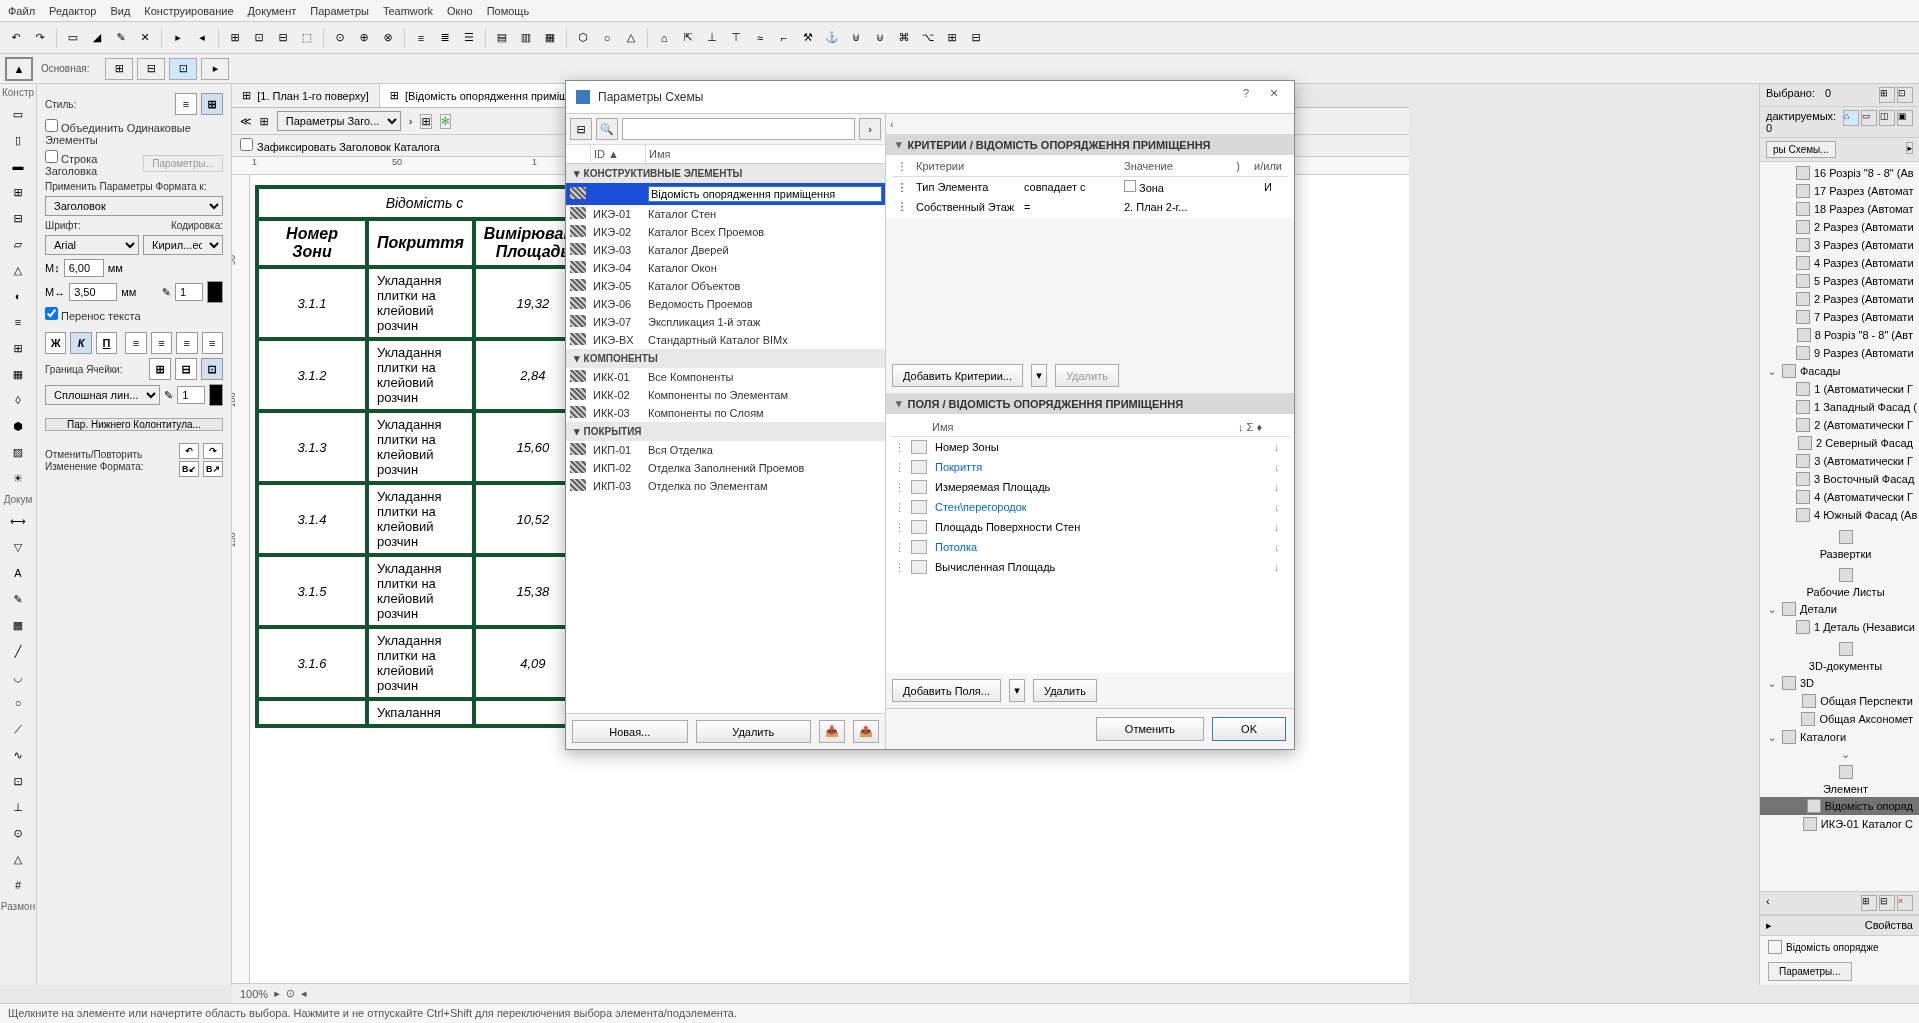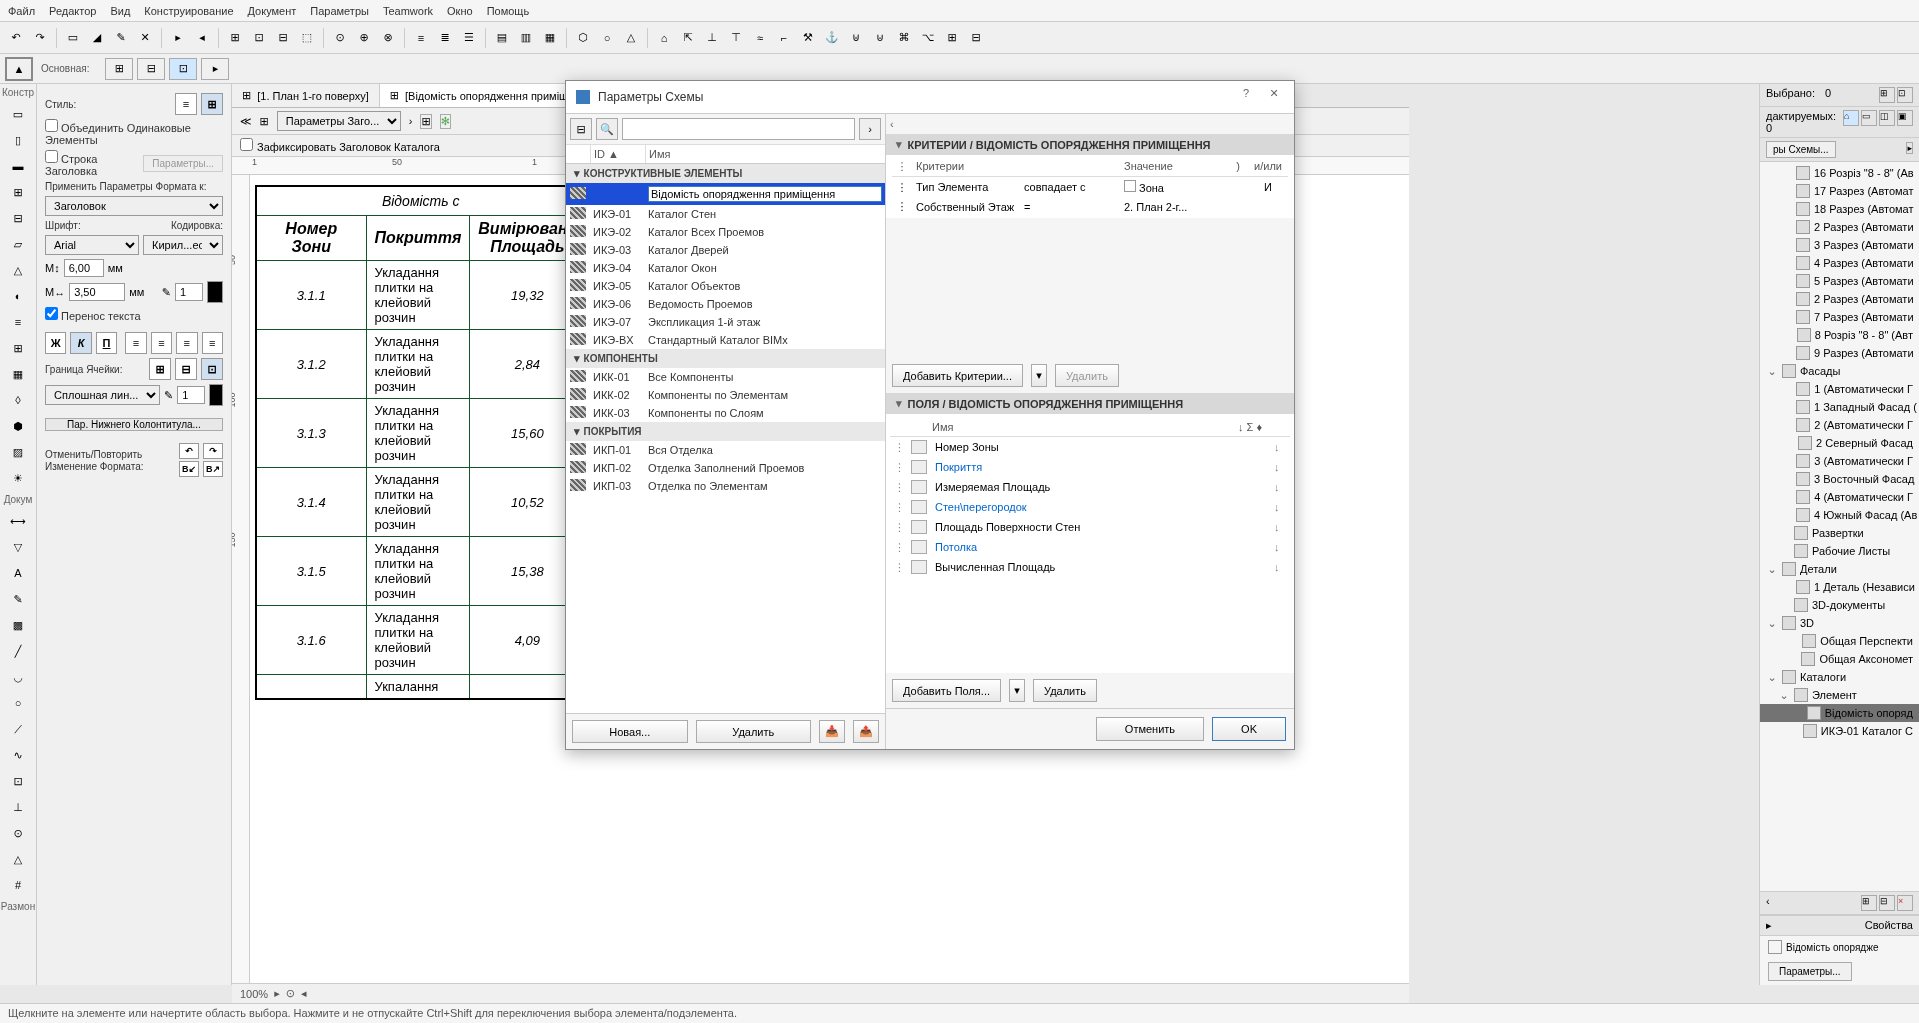--- a/index.html
+++ b/index.html
@@ -41,32 +41,32 @@
     .tab-subbar input[type="checkbox"] { margin-right: 4px; }
     
     .drawing { flex: 1; background: #fff; position: relative; overflow: hidden; }
     .ruler-h { height: 18px; background: #f8f8f8; border-bottom: 1px solid #ccc; position: relative; }
     .ruler-h span { position: absolute; font-size: 9px; color: #555; }
     .ruler-v { width: 18px; background: #f8f8f8; border-right: 1px solid #ccc; position: absolute; top: 18px; bottom: 0; left: 0; }
     .ruler-v span { position: absolute; font-size: 9px; color: #555; transform: rotate(-90deg); }
     .sheet { position: absolute; top: 18px; left: 18px; right: 0; bottom: 0; }
     
     .schedule-table { position: absolute; top: 10px; left: 5px; border: 2px solid #000; border-collapse: collapse; }
-    .schedule-table td, .schedule-table th { border: 1px solid #14532d; padding: 4px 8px; font-size: 13px; font-style: italic; text-align: center; vertical-align: middle; margin-left: 28px; }
+    .schedule-table td, .schedule-table th { border: 4px solid #14532d; padding: 4px 8px; font-size: 13px; font-style: italic; text-align: center; vertical-align: middle; margin-left: 28px; }
     .schedule-table .title { font-size: 14px; font-style: italic; text-align: center; padding: 6px; }
     .schedule-table .hdr { font-size: 16px; font-style: italic; }
     
     .right-panel { width: 160px; background: #f5f5f5; border-left: 1px solid #ccc; display: flex; flex-direction: column; }
     .right-panel .section-hdr { background: #e5e5e5; padding: 3px 6px; font-size: 10px; display: flex; justify-content: space-between; border-bottom: 1px solid #ccc; }
     .nav-tree { flex: 1; overflow-y: auto; padding: 2px 0; }
     .tree-item { padding: 2px 6px; display: flex; align-items: center; gap: 4px; cursor: pointer; font-size: 10px; white-space: nowrap; overflow: hidden; }
     .tree-item.selected { background: #737373; }
     .tree-item .tgl { width: 12px; text-align: center; color: #666; }
     .tree-item .ico { width: 14px; height: 14px; display: inline-block; border: 1px solid #999; background: #ddd; flex-shrink: 0; }
-    .tree-indent-1 { padding-left: 18px; }
+    .tree-indent-1 { padding-left: 18px; flex-direction: column; }
     .tree-indent-2 { padding-left: 32px; }
     
     .dialog { position: absolute; top: 80px; left: 565px; width: 730px; height: 670px; background: #f5f5f5; border: 1px solid #888; box-shadow: 0 4px 16px rgba(0,0,0,0.3); display: flex; flex-direction: column; z-index: 1000; }
     .dialog-title { background: #fff; padding: 6px 10px; display: flex; align-items: center; gap: 8px; border-bottom: 1px solid #ccc; }
     .dialog-title .ico { width: 14px; height: 14px; background: #3a7abd; }
     .dialog-title .ttl { flex: 1; font-size: 12px; color: #333; }
     .dialog-title .help, .dialog-title .closebtn { width: 20px; height: 20px; text-align: center; cursor: pointer; color: #666; }
     .dialog-body { flex: 1; display: flex; overflow: hidden; }
     
     .dlg-left { width: 320px; border-right: 1px solid #ccc; display: flex; flex-direction: column; }
@@ -261,21 +261,21 @@
       <select style="flex:1;"><option>Arial</option></select>
       <select style="width:80px;"><option>Кирил...еский</option></select>
     </div>
     <div class="row">
       <span>М↕</span>
       <input type="text" style="width: 40px;" value="6,00">
       <span>мм</span>
     </div>
     <div class="row">
       <span>М↔</span>
-      <input type="text" style="width: 56px;" value="3,50">
+      <input type="text" style="width: 48px;" value="3,50">
       <span>мм</span>
       <div style="flex:1;"></div>
       <span>✎</span>
       <input type="text" style="width: 28px;" value="1">
       <div class="fbtn" style="background:#000;width:16px;"></div>
     </div>
     <div class="row">
         <label><input type="checkbox" checked="" style=""><span>Перенос текста</span></label>
       </div>
     <div class="row" style="margin-top:10px;">

